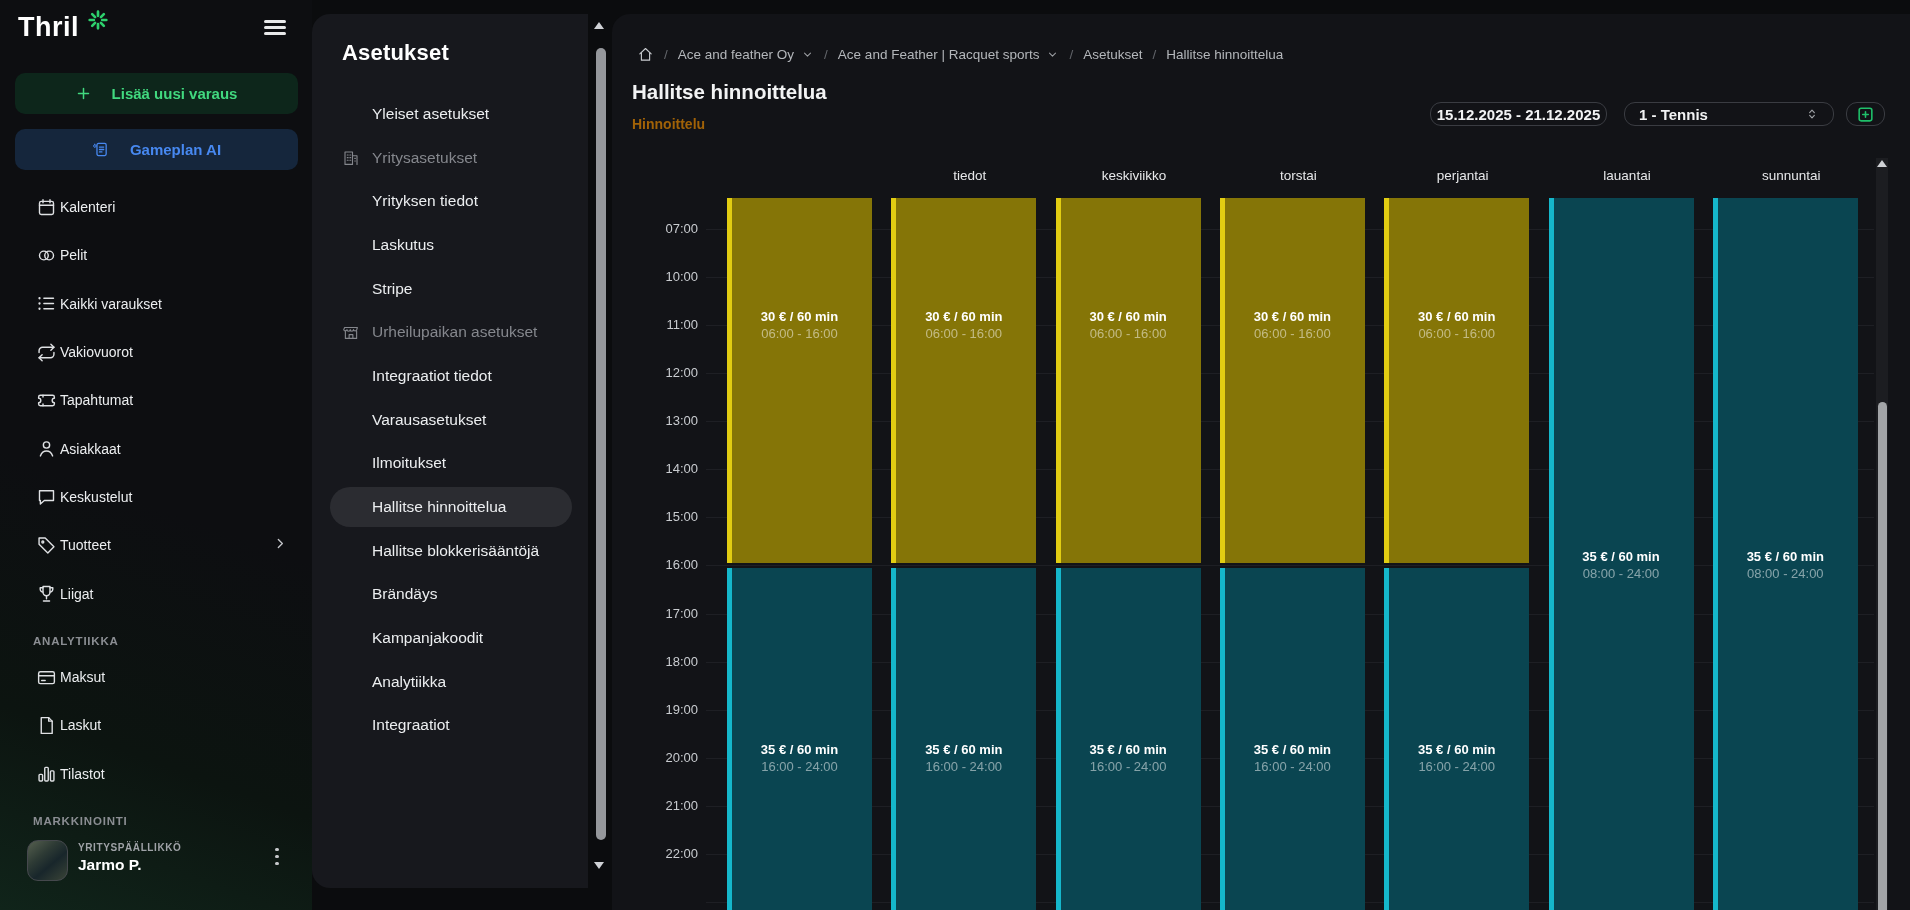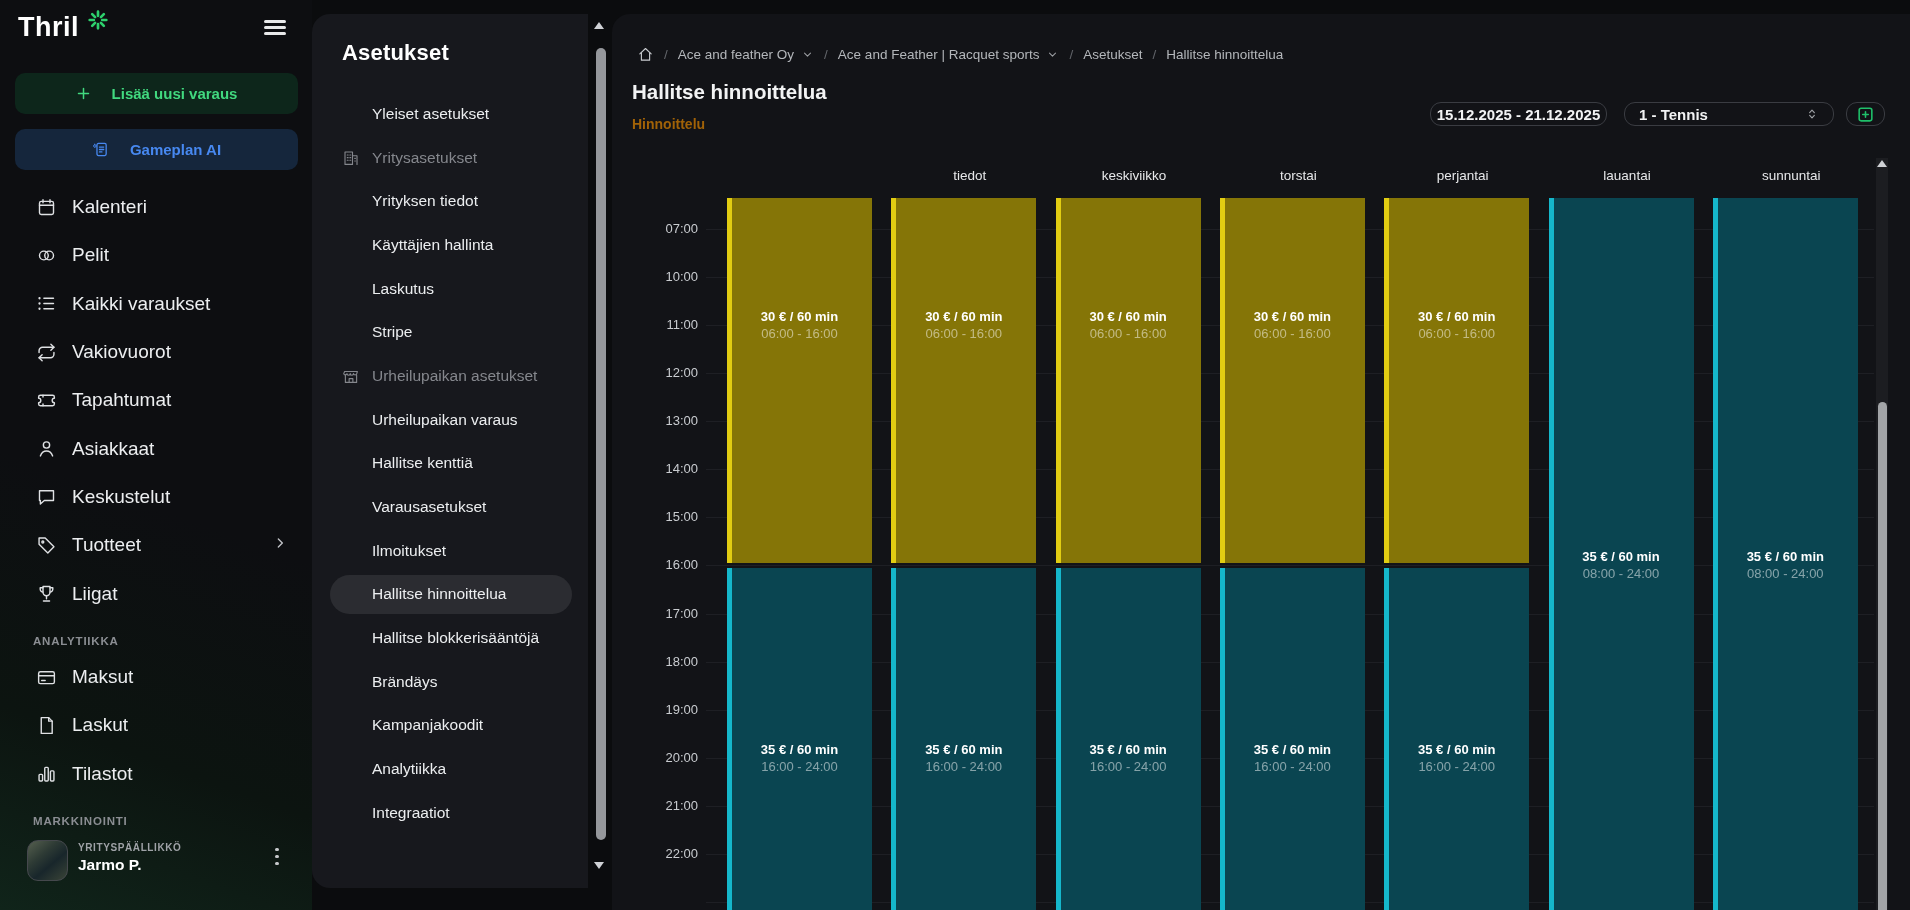--- a/index.html
+++ b/index.html
@@ -11,21 +11,21 @@
     background:linear-gradient(200deg,#0d0e11 0%,#0d0e11 55%,#0c1410 80%,#10241a 100%);}
   #logo{position:absolute;left:18px;top:12px;font-size:27px;font-weight:700;letter-spacing:.5px;color:#fff;}
   #logo-mark{position:absolute;left:88px;top:10px;}
   #hamburger{position:absolute;left:264px;top:20px;width:22px;height:16px;cursor:pointer;}
   #hamburger span{display:block;height:2.6px;background:#e8e9ea;border-radius:2px;margin-bottom:3.6px;}
   .side-btn{position:absolute;left:15px;width:283px;height:41px;border-radius:10px;
     display:flex;align-items:center;justify-content:center;gap:21px;font-size:15px;font-weight:600;cursor:pointer;}
   #btn-add{top:73px;background:#0d261b;color:#41d97f;}
   #btn-gameplan{top:129px;background:#15263c;color:#4788f0;}
   #side-nav{position:absolute;left:0;top:183px;width:312px;}
-  .nav-item{height:48.3px;display:flex;align-items:center;padding-left:36px;gap:15px;font-size:19px;font-weight:500;color:#eceef0;cursor:pointer;position:relative;}
+  .nav-item{height:48.3px;display:flex;align-items:center;padding-left:36px;gap:3px;font-size:14px;font-weight:500;color:#eceef0;cursor:pointer;position:relative;}
   .nav-item .chev{position:absolute;right:24px;top:50%;transform:translateY(-50%);}
   .side-section{position:absolute;left:33px;font-size:11.5px;font-weight:600;letter-spacing:.8px;color:#8b8e93;}
   #sec-analytics{top:635px;}
   #sec-marketing{top:815px;}
   #side-nav2{position:absolute;left:0;top:653px;width:312px;}
   #profile{position:absolute;left:0;top:838px;width:312px;height:52px;cursor:pointer;}
   #avatar{position:absolute;left:27px;top:2px;width:41px;height:41px;border-radius:11px;border:1px solid #45484d;
     background:linear-gradient(140deg,#56604f 0%,#2e3b35 35%,#18262b 60%,#3a4437 100%);}
   #prof-role{position:absolute;left:78px;top:4px;font-size:10px;letter-spacing:.6px;color:#9fa2a7;font-weight:600;}
   #prof-name{position:absolute;left:78px;top:18px;font-size:15.5px;font-weight:700;color:#fff;}
@@ -254,43 +254,37 @@
               <rect x="4" y="4" width="10" height="16.5"></rect>
               <path d="M14 9h6v11.5M7 8h1.2M10.5 8h1.2M7 11.5h1.2M10.5 11.5h1.2M7 15h1.2M10.5 15h1.2M17 12.5h.8M17 16h.8"></path>
             </svg>
           </span>
           <span>Yritysasetukset</span>
         </div>
         <div class="set-item">
           <span>Yrityksen tiedot</span>
         </div>
         <div class="set-item">
-          <span>Käyttäjien hallinta</span>
-        </div>
-        <div class="set-item">
           <span>Laskutus</span>
         </div>
         <div class="set-item">
           <span>Stripe</span>
         </div>
         <div class="set-item section">
           <span class="sicon">
             <svg width="18" height="18" viewBox="0 0 24 24" fill="none" stroke="#85878d" stroke-width="1.5" stroke-linecap="round" stroke-linejoin="round">
               <path d="M4.5 10.5V20.5h15V10.5"></path>
               <path d="M3.5 6h17l-.8 2.8a2.2 2.2 0 01-4.3 0 2.2 2.2 0 01-4.4 0 2.2 2.2 0 01-4.4 0 2.2 2.2 0 01-4.3 0z"></path>
               <path d="M9.5 20.5v-5h5v5"></path>
             </svg>
           </span>
           <span>Urheilupaikan asetukset</span>
         </div>
         <div class="set-item">
-          <span>Urheilupaikan varaus</span>
-        </div>
-        <div class="set-item">
-          <span>Hallitse kenttiä</span>
+          <span>Integraatiot tiedot</span>
         </div>
         <div class="set-item">
           <span>Varausasetukset</span>
         </div>
         <div class="set-item">
           <span>Ilmoitukset</span>
         </div>
         <div class="set-item selected">
           <span>Hallitse hinnoittelua</span>
         </div>

